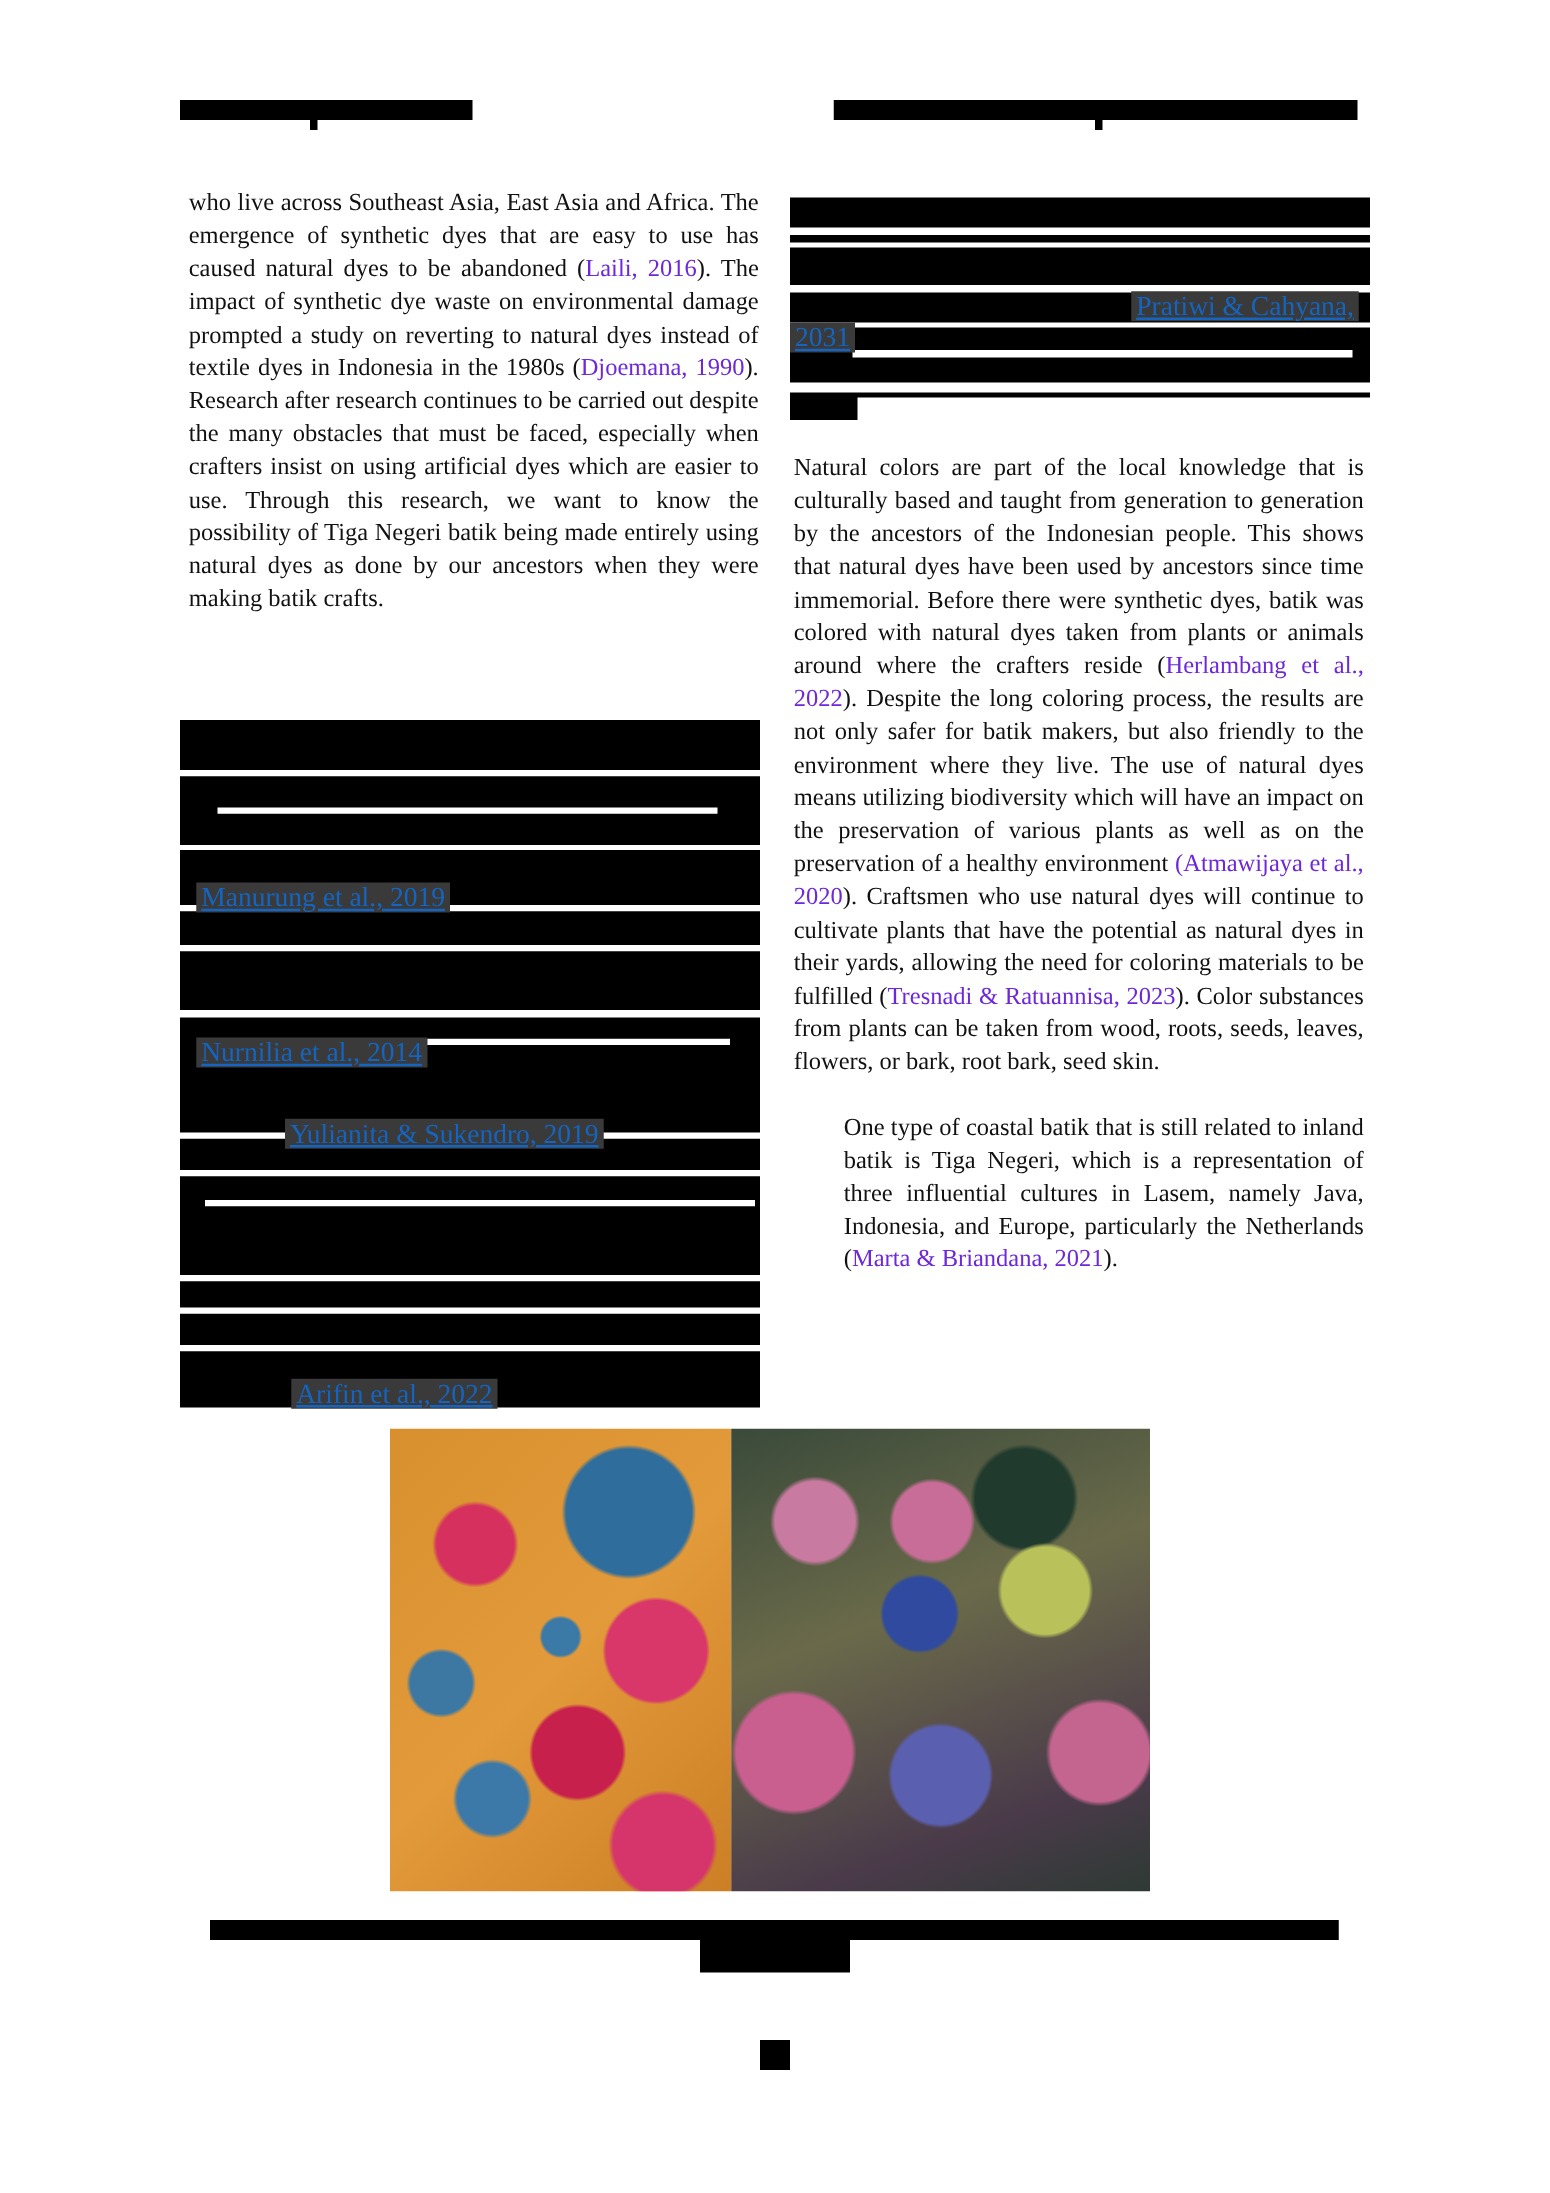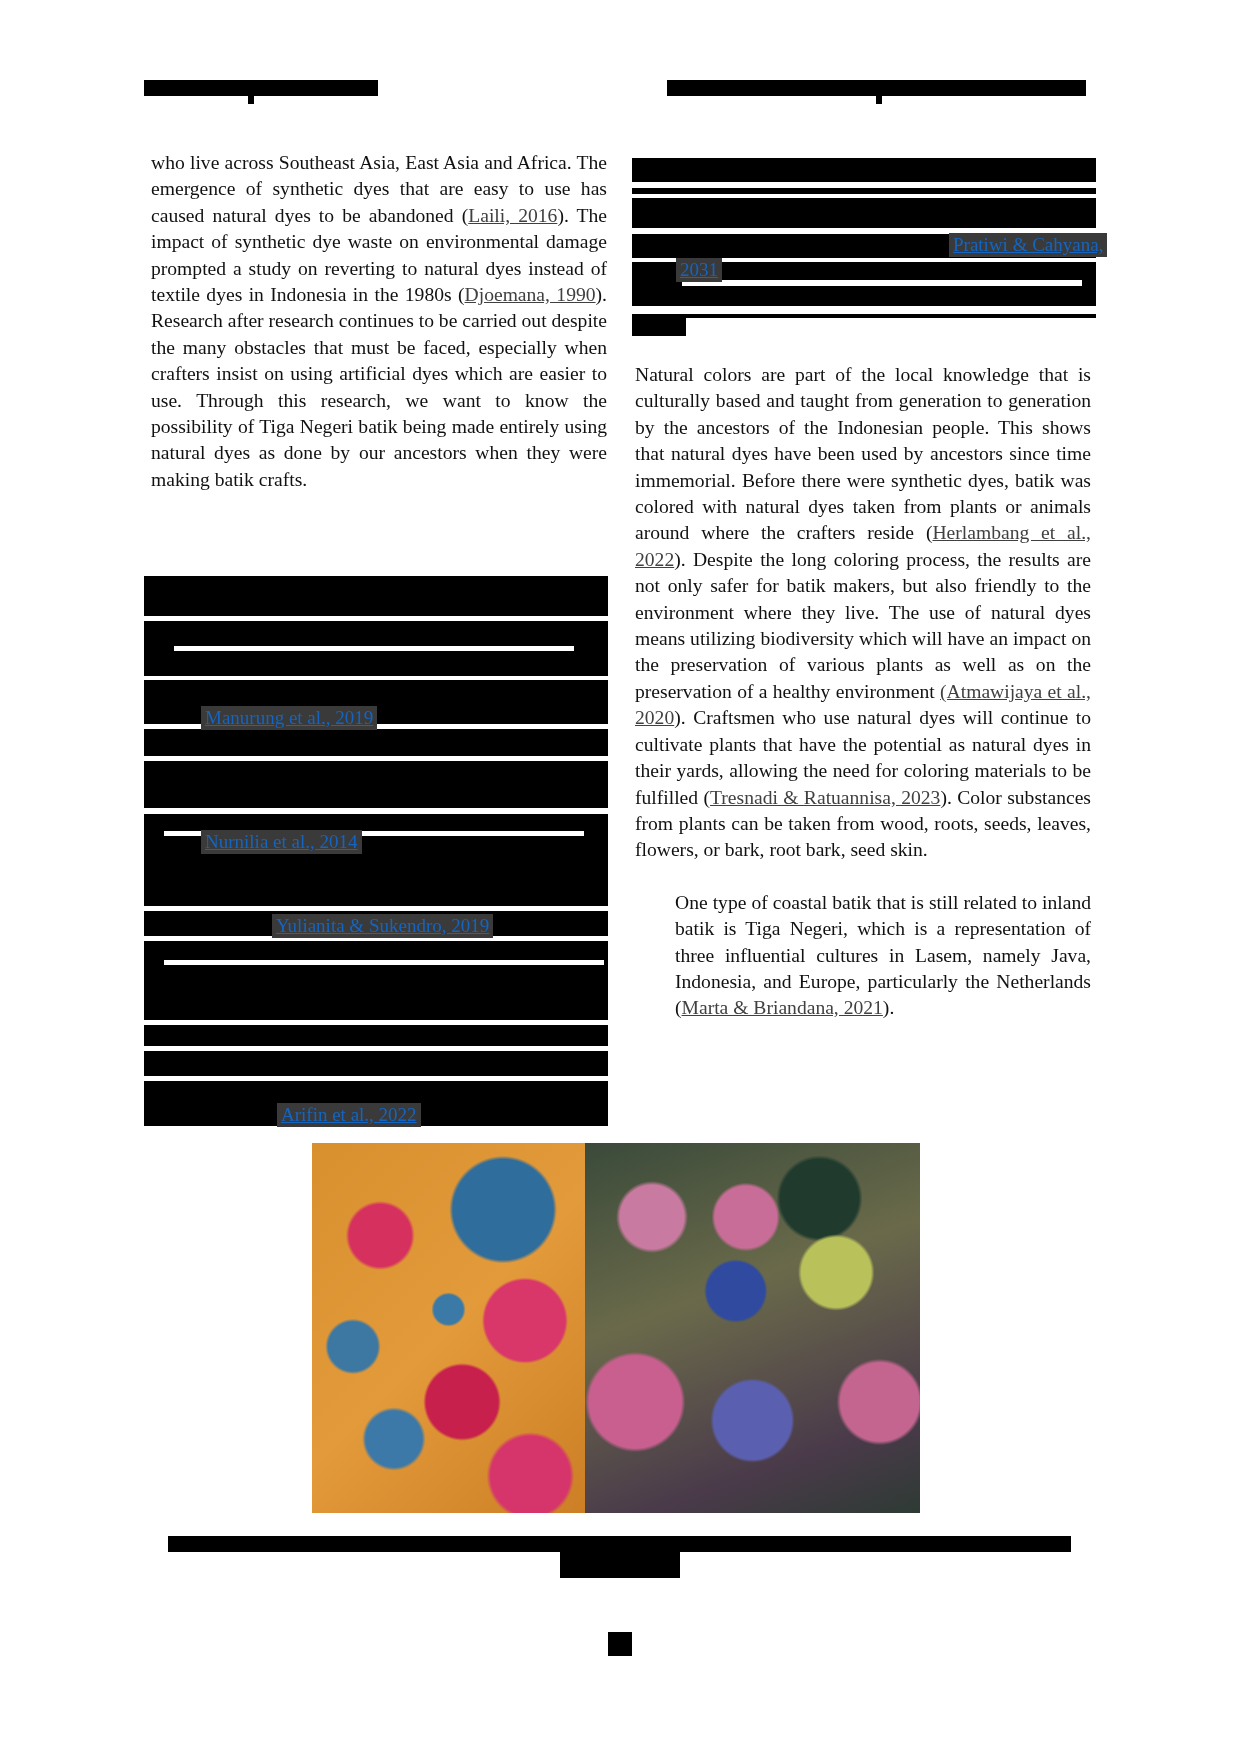--- a/index.html
+++ b/index.html
@@ -2,25 +2,25 @@
 <html><head>
 <meta charset="utf-8">
 <style>
   html, body { margin: 0; padding: 0; background: #ffffff; }
   body { width: 1240px; height: 1754px; position: relative; overflow: hidden;
          font-family: "Liberation Serif", "DejaVu Serif", serif; color: #111; }
   .redact { position: absolute; background: #000; }
   .col { position: absolute; font-size: 19.6px; line-height: 26.4px; text-align: justify; }
   .col p { margin: 0; }
   .col p + p { margin-top: 26px; margin-left: 40px; }
-  .cite { color: #404040; text-decoration: underline; }
+  .cite { color: #6d28d9; }
   .redblock { position: absolute; background: #000; overflow: hidden; }
   .redblock .gap { position: absolute; background: #fff; height: 7px; }
   .redlink { position: absolute; background: #3a3a3a; color: #1565c0; text-decoration: underline;
-             font-size: 19px; line-height: 24px; padding: 0 4px; font-family: "Liberation Serif", serif; white-space: nowrap; margin-left: 44px; }
+             font-size: 22px; line-height: 24px; padding: 0 4px; font-family: "Liberation Serif", serif; white-space: nowrap; }
   .figure { position: absolute; left: 312px; top: 1143px; width: 608px; height: 370px; }
   .img-left { position: absolute; left: 0; top: 0; width: 273px; height: 370px;
      background:
        radial-gradient(circle at 25% 25%, #d6305f 0 9%, transparent 10%),
        radial-gradient(circle at 70% 18%, #2f6d9c 0 14%, transparent 15%),
        radial-gradient(circle at 78% 48%, #d9376a 0 14%, transparent 15%),
        radial-gradient(circle at 50% 45%, #3b7aa6 0 6%, transparent 7%),
        radial-gradient(circle at 55% 70%, #c8204d 0 12%, transparent 13%),
        radial-gradient(circle at 30% 80%, #3c79a8 0 8%, transparent 9%),
        radial-gradient(circle at 80% 90%, #d6356b 0 10%, transparent 11%),
@@ -60,21 +60,21 @@
   <div class="gap" style="left:20px; top:255px; width:420px; height:5px;"></div>
   <div class="gap" style="left:0; top:330px; width:464px; height:5px;"></div>
   <div class="gap" style="left:0; top:360px; width:464px; height:5px;"></div>
   <div class="gap" style="left:20px; top:384px; width:440px; height:5px;"></div>
   <div class="gap" style="left:0; top:444px; width:464px; height:5px;"></div>
   <div class="gap" style="left:0; top:470px; width:464px; height:5px;"></div>
   <div class="gap" style="left:0; top:500px; width:464px; height:5px;"></div>
 </div>
 <span class="redlink" style="left:157px; top:706px;text-align:center;">Manurung et al., 2019</span>
 <span class="redlink" style="left:157px; top:830px;">Nurnilia et al., 2014</span>
-<span class="redlink" style="left:228px; top:914px;">Yulianita &amp; Sukendro, 2019</span>
+<span class="redlink" style="left:228px; top:895px;">Yulianita &amp; Sukendro, 2019</span>
 <span class="redlink" style="left:233px; top:1103px;">Arifin et al., 2022</span>
 
 <div class="redblock" style="left:632px; top:158px; width:464px; height:178px;">
   <div class="gap" style="left:0; top:24px; width:464px; height:6px;"></div>
   <div class="gap" style="left:0; top:36px; width:464px; height:4px;"></div>
   <div class="gap" style="left:0; top:70px; width:464px; height:6px;"></div>
   <div class="gap" style="left:0; top:100px; width:464px; height:4px;"></div>
   <div class="gap" style="left:50px; top:122px; width:400px; height:6px;"></div>
   <div class="gap" style="left:0; top:148px; width:464px; height:8px;"></div>
   <div class="gap" style="left:54px; top:160px; width:410px; height:18px;"></div>

